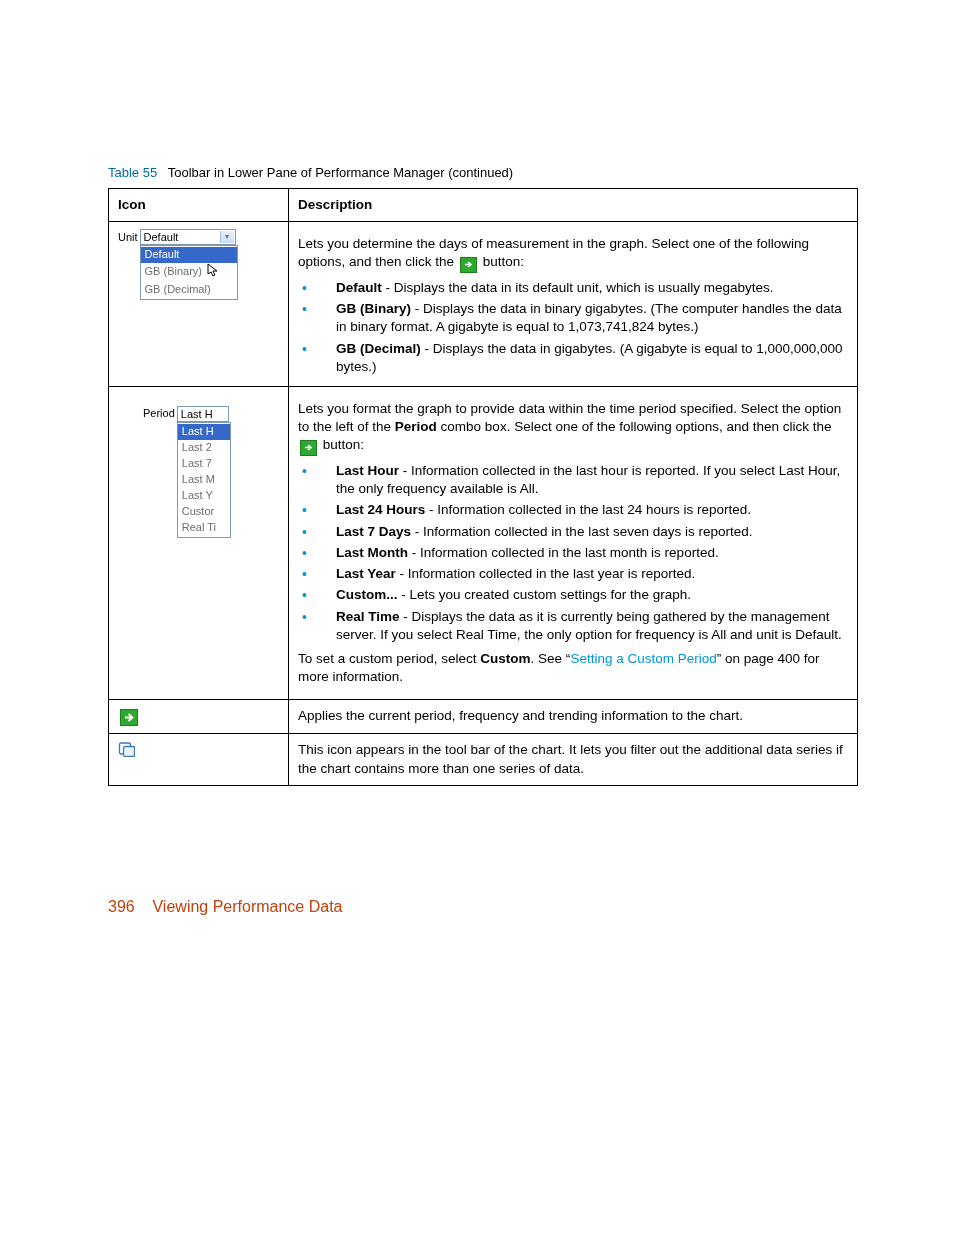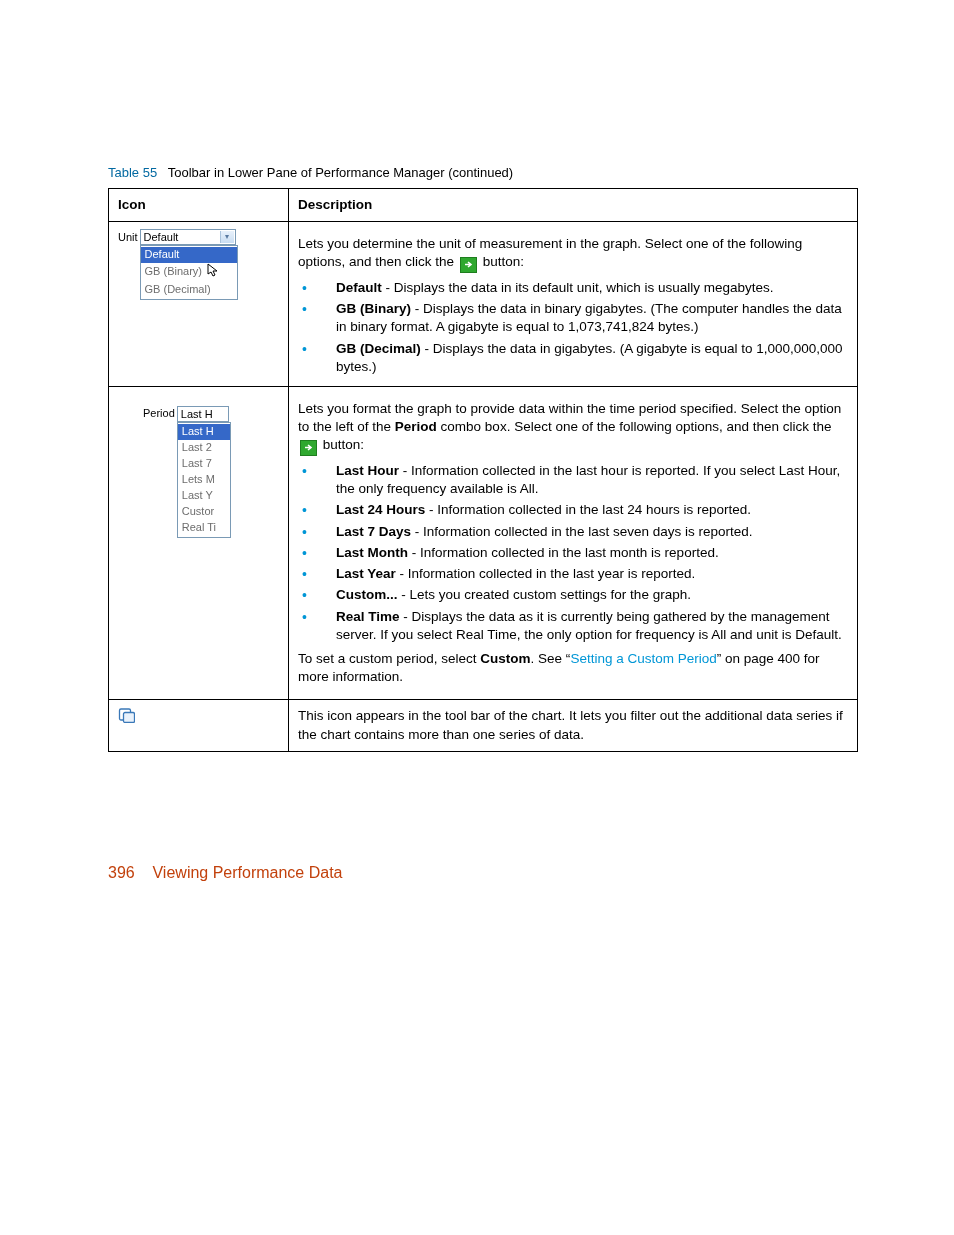--- a/index.html
+++ b/index.html
@@ -192,21 +192,21 @@
                       </svg>
                 </span>
               </div>
               <div>GB (Decimal)</div>
             </div>
           </div>
         </div>
       </td>
       <td>
         <div class="sect">
-          <span>Lets you determine the unit of measurement in the graph. Select one of the following options, and then click the </span>
+          <span>Lets you determine the days of measurement in the graph. Select one of the following options, and then click the </span>
           <span class="apply-icon">
             <svg width="9" height="9">
                   <path d="M1 4.5 H6 M4 2 L7 4.5 L4 7" stroke="#fff" stroke-width="1.6" fill="none"></path>
                 </svg>
           </span>
           <span> button:</span>
         </div>
         <ul class="bullets">
           <li><span class="bold">Default</span><span> - Displays the data in its default unit, which is usually megabytes.</span></li>
           <li><span class="bold">GB (Binary)</span><span> - Displays the data in binary gigabytes. (The computer handles the data in binary format. A gigabyte is equal to 1,073,741,824 bytes.)</span></li>
@@ -221,21 +221,21 @@
           <div class="period-row">
             <span style="color:#000">Period</span>
             <div>
               <div class="period-select">
                 <span>Last H</span>
               </div>
               <div class="period-list">
                 <div class="sel">Last H</div>
                 <div>Last 2</div>
                 <div>Last 7</div>
-                <div>Lets M</div>
+                <div>Last M</div>
                 <div>Last Y</div>
                 <div>Custor</div>
                 <div>Real Ti</div>
               </div>
             </div>
           </div>
         </div>
       </td>
       <td>
         <div class="sect">
@@ -256,20 +256,30 @@
           <li><span class="bold">Custom...</span><span> - Lets you created custom settings for the graph.</span></li>
           <li><span class="bold">Real Time</span><span> - Displays the data as it is currently being gathered by the management server. If you select Real Time, the only option for frequency is All and unit is Default.</span></li>
         </ul>
         <div class="sect">
           <span>To set a custom period, select </span><span class="bold">Custom</span><span>. See “</span><span class="link">Setting a Custom Period</span><span>” on page 400 for more information.</span>
         </div>
       </td>
     </tr>
 
 
+    <tr>
+      <td>
+        <span class="apply-icon" style="width:16px;height:15px;">
+          <svg width="11" height="11">
+                <path d="M1 5.5 H7 M4.5 2 L8.5 5.5 L4.5 9" stroke="#fff" stroke-width="1.8" fill="none"></path>
+              </svg>
+        </span>
+      </td>
+      <td>Applies the current period, frequency and trending information to the chart.</td>
+    </tr>
 
     <tr>
       <td>
         <span class="filter-icon">
           <svg width="17" height="16">
             <rect x="1.5" y="2" width="11" height="11" rx="1.5" fill="#fff" stroke="#3a78b8" stroke-width="1.3"></rect>
             <rect x="5.5" y="5.5" width="11" height="10" rx="1.5" fill="#eaf2fb" stroke="#3a78b8" stroke-width="1.3"></rect>
           </svg>
         </span>
       </td>

